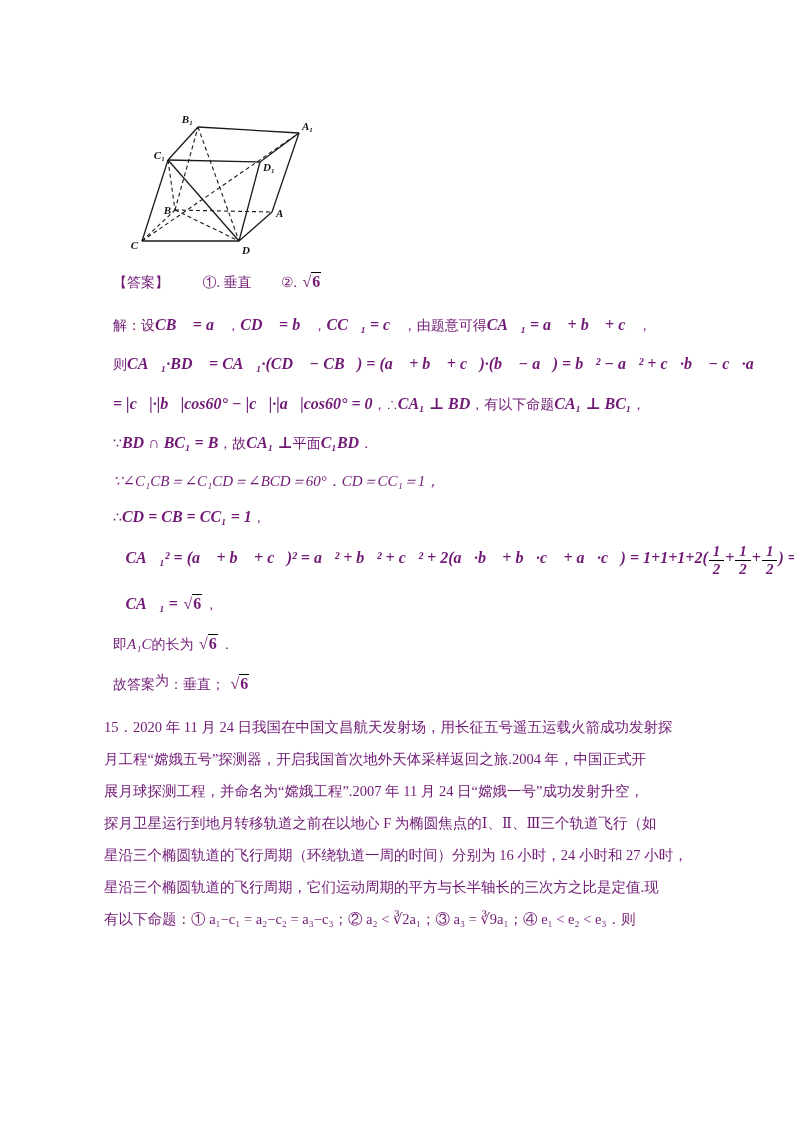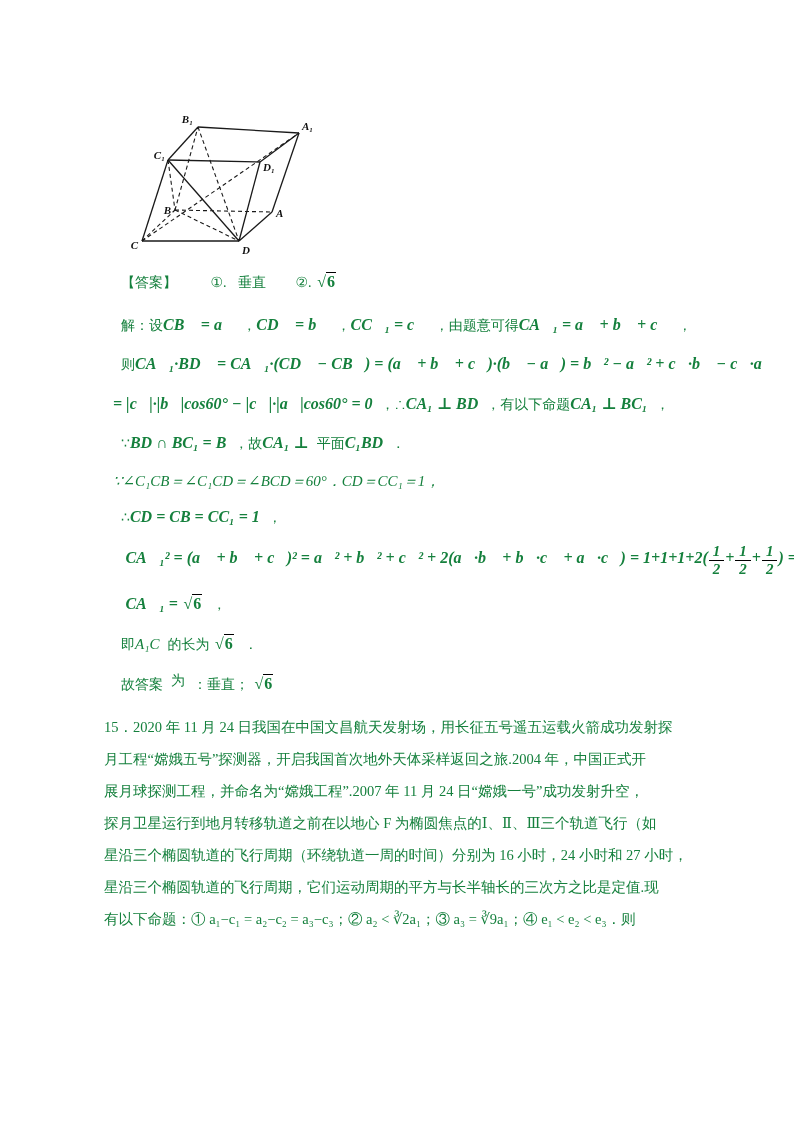--- a/index.html
+++ b/index.html
@@ -1,19 +1,19 @@
 <!DOCTYPE html>
 <html><head>
 <meta charset="utf-8">
 <style>
   html,body{margin:0;padding:0;background:#ffffff;}
-  .page{position:relative;width:794px;height:1123px;background:#ffffff;color:#15803d;
+  .page{position:relative;width:794px;height:1123px;background:#ffffff;color:#701a75;
         font-family:"Liberation Serif","DejaVu Serif",serif;overflow:hidden;}
   .line{position:absolute;left:113px;white-space:nowrap;font-size:14px;line-height:24px;}
-  .zh{font-size:14px;margin-left:8px;}
+  .zh{font-size:14px;}
   .m{font-family:"Liberation Serif","DejaVu Serif",serif;font-style:italic;font-weight:bold;
      font-size:16px;}
   .m2{font-family:"Liberation Serif","DejaVu Serif",serif;font-style:italic;font-weight:normal;
       font-size:15px;margin-top:38px;}
   .g1{margin-left:30px;}
   .g2{margin-left:26px;}
   .raised{position:relative;top:-4px;}
   .sqrt{font-family:"Liberation Serif","DejaVu Serif",serif;font-weight:bold;font-size:16px;
         white-space:nowrap;margin:0 2px;}
   .sqrt .sign{font-style:normal;}

